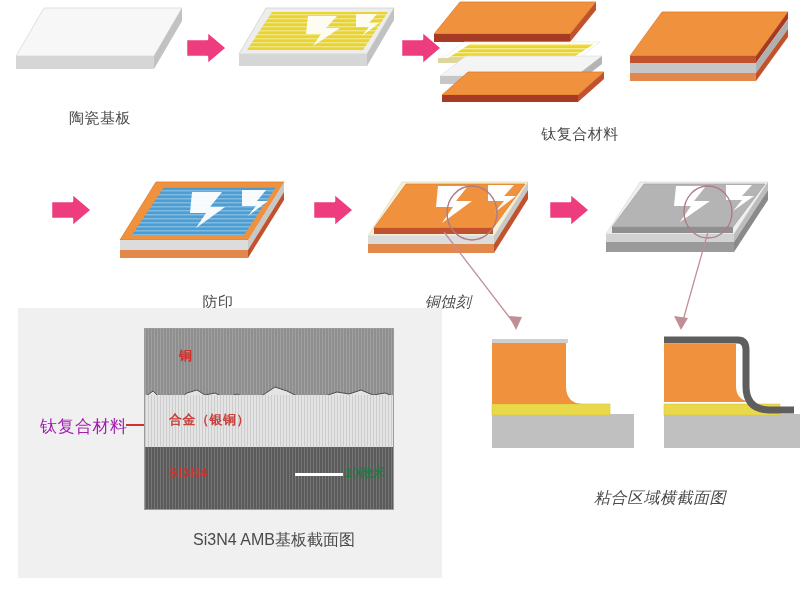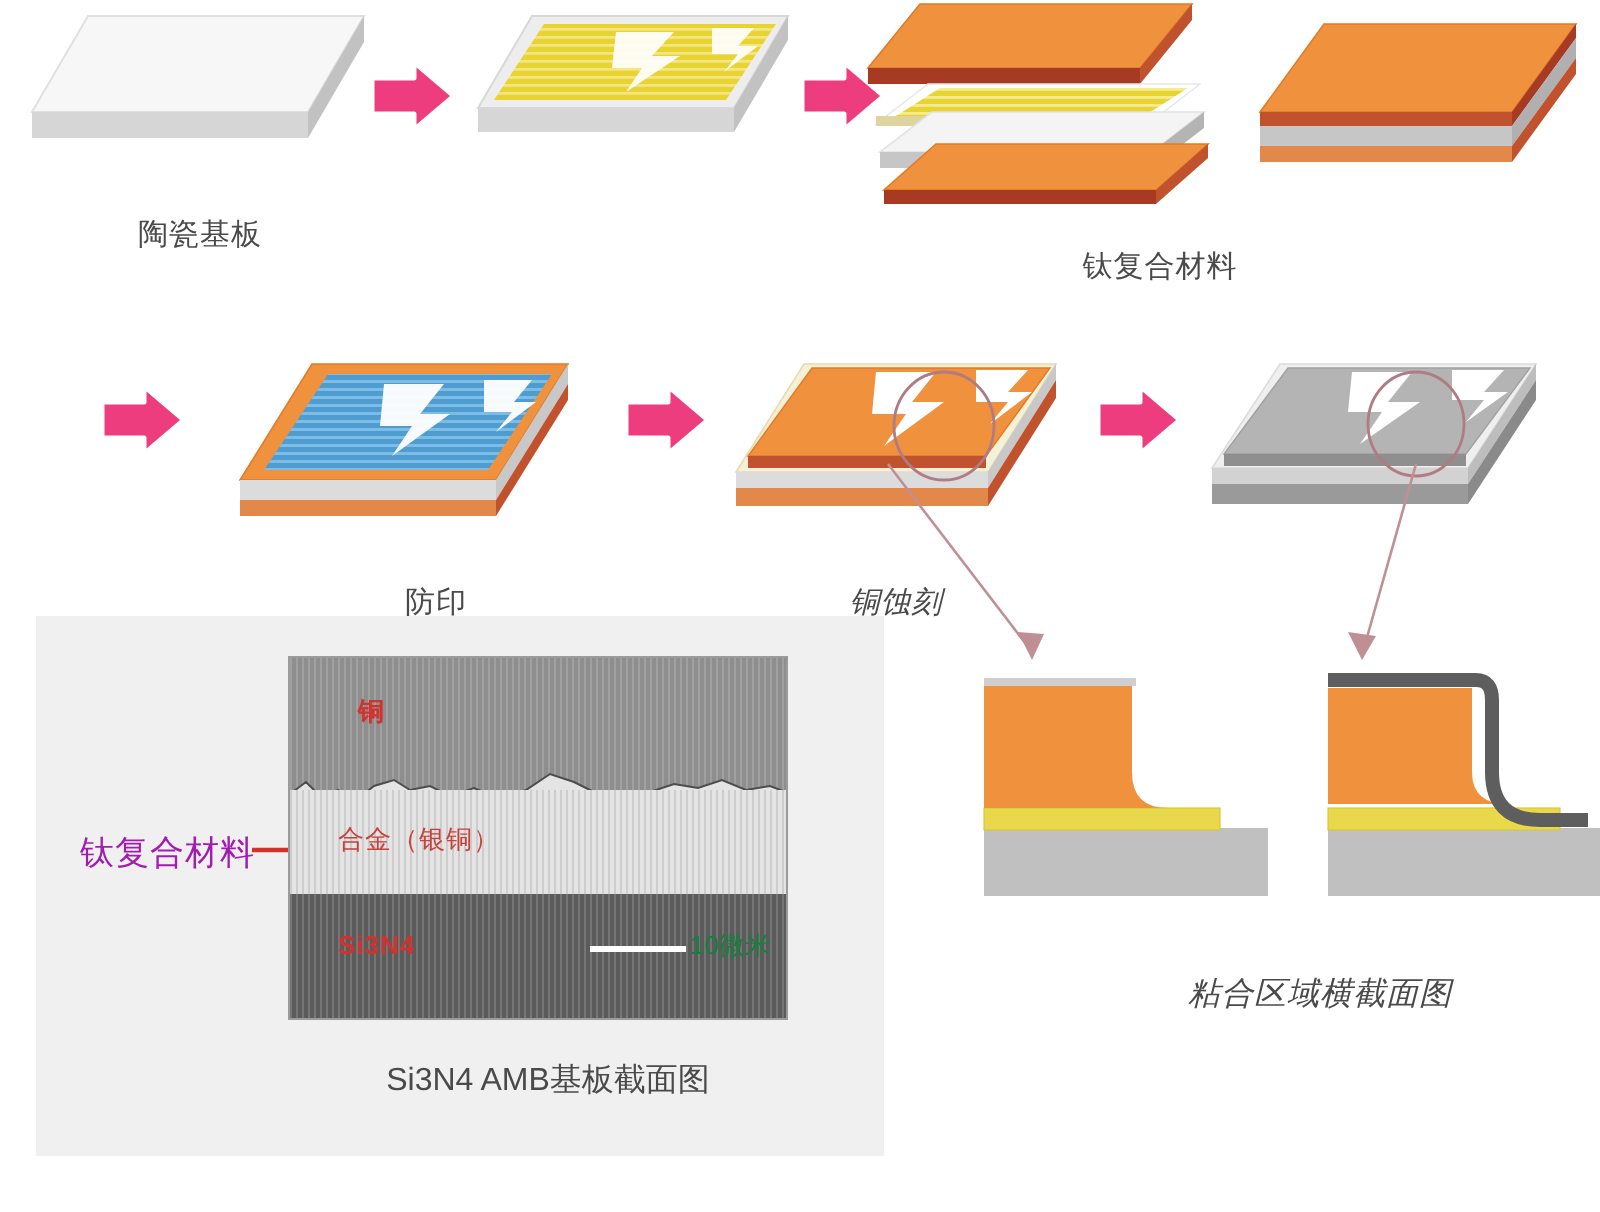--- a/index.html
+++ b/index.html
@@ -65,21 +65,21 @@
     background: #5b5b5b;
   }
   .mlabel {
     position: absolute;
     color: #d1322c;
     font-size: 13px;
     font-weight: bold;
     letter-spacing: .5px;
   }
   .mlabel.cu { left: 34px; top: 18px; }
-  .mlabel.alloy { left: 24px; top: 82px; font-weight: normal; color: #c8423c; }
+  .mlabel.alloy { left: 24px; top: 82px; font-weight: bold; color: #c8423c; }
   .mlabel.si { left: 24px; top: 136px; }
   .scalebar-line {
     position: absolute;
     left: 150px; top: 144px;
     width: 48px; height: 3px;
     background: #ffffff;
   }
   .scalebar-text {
     position: absolute;
     left: 200px; top: 135px;

